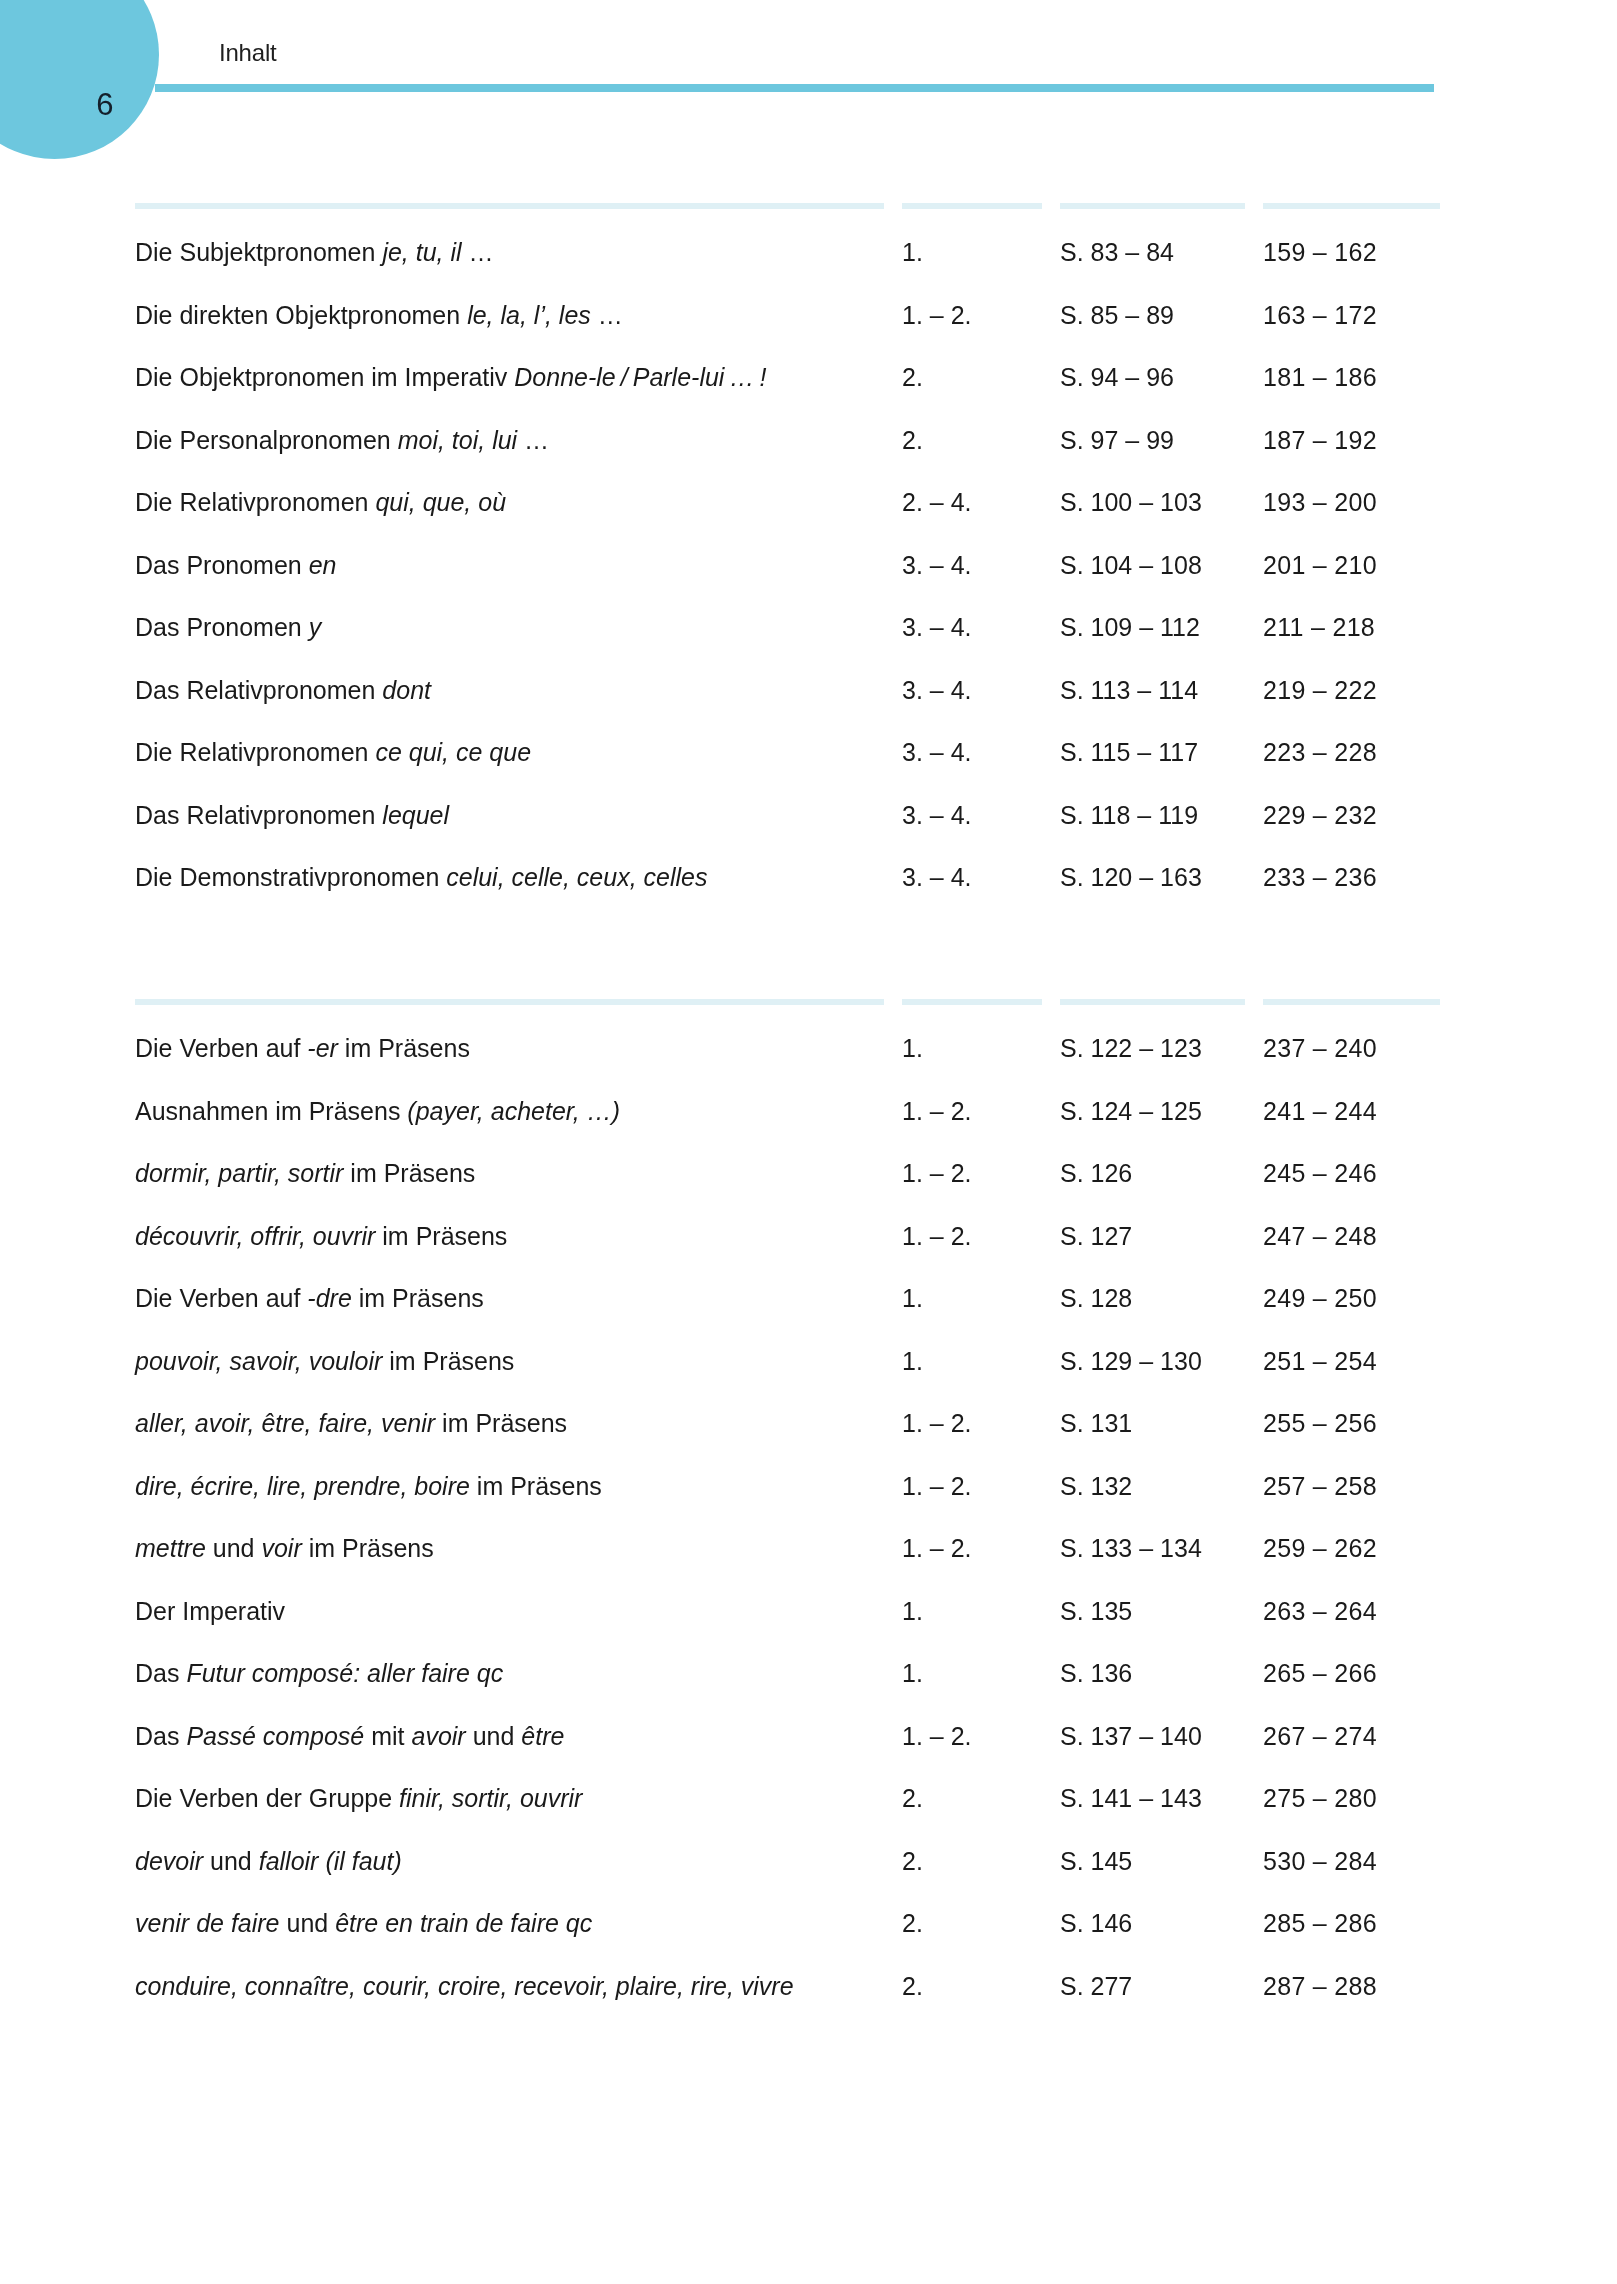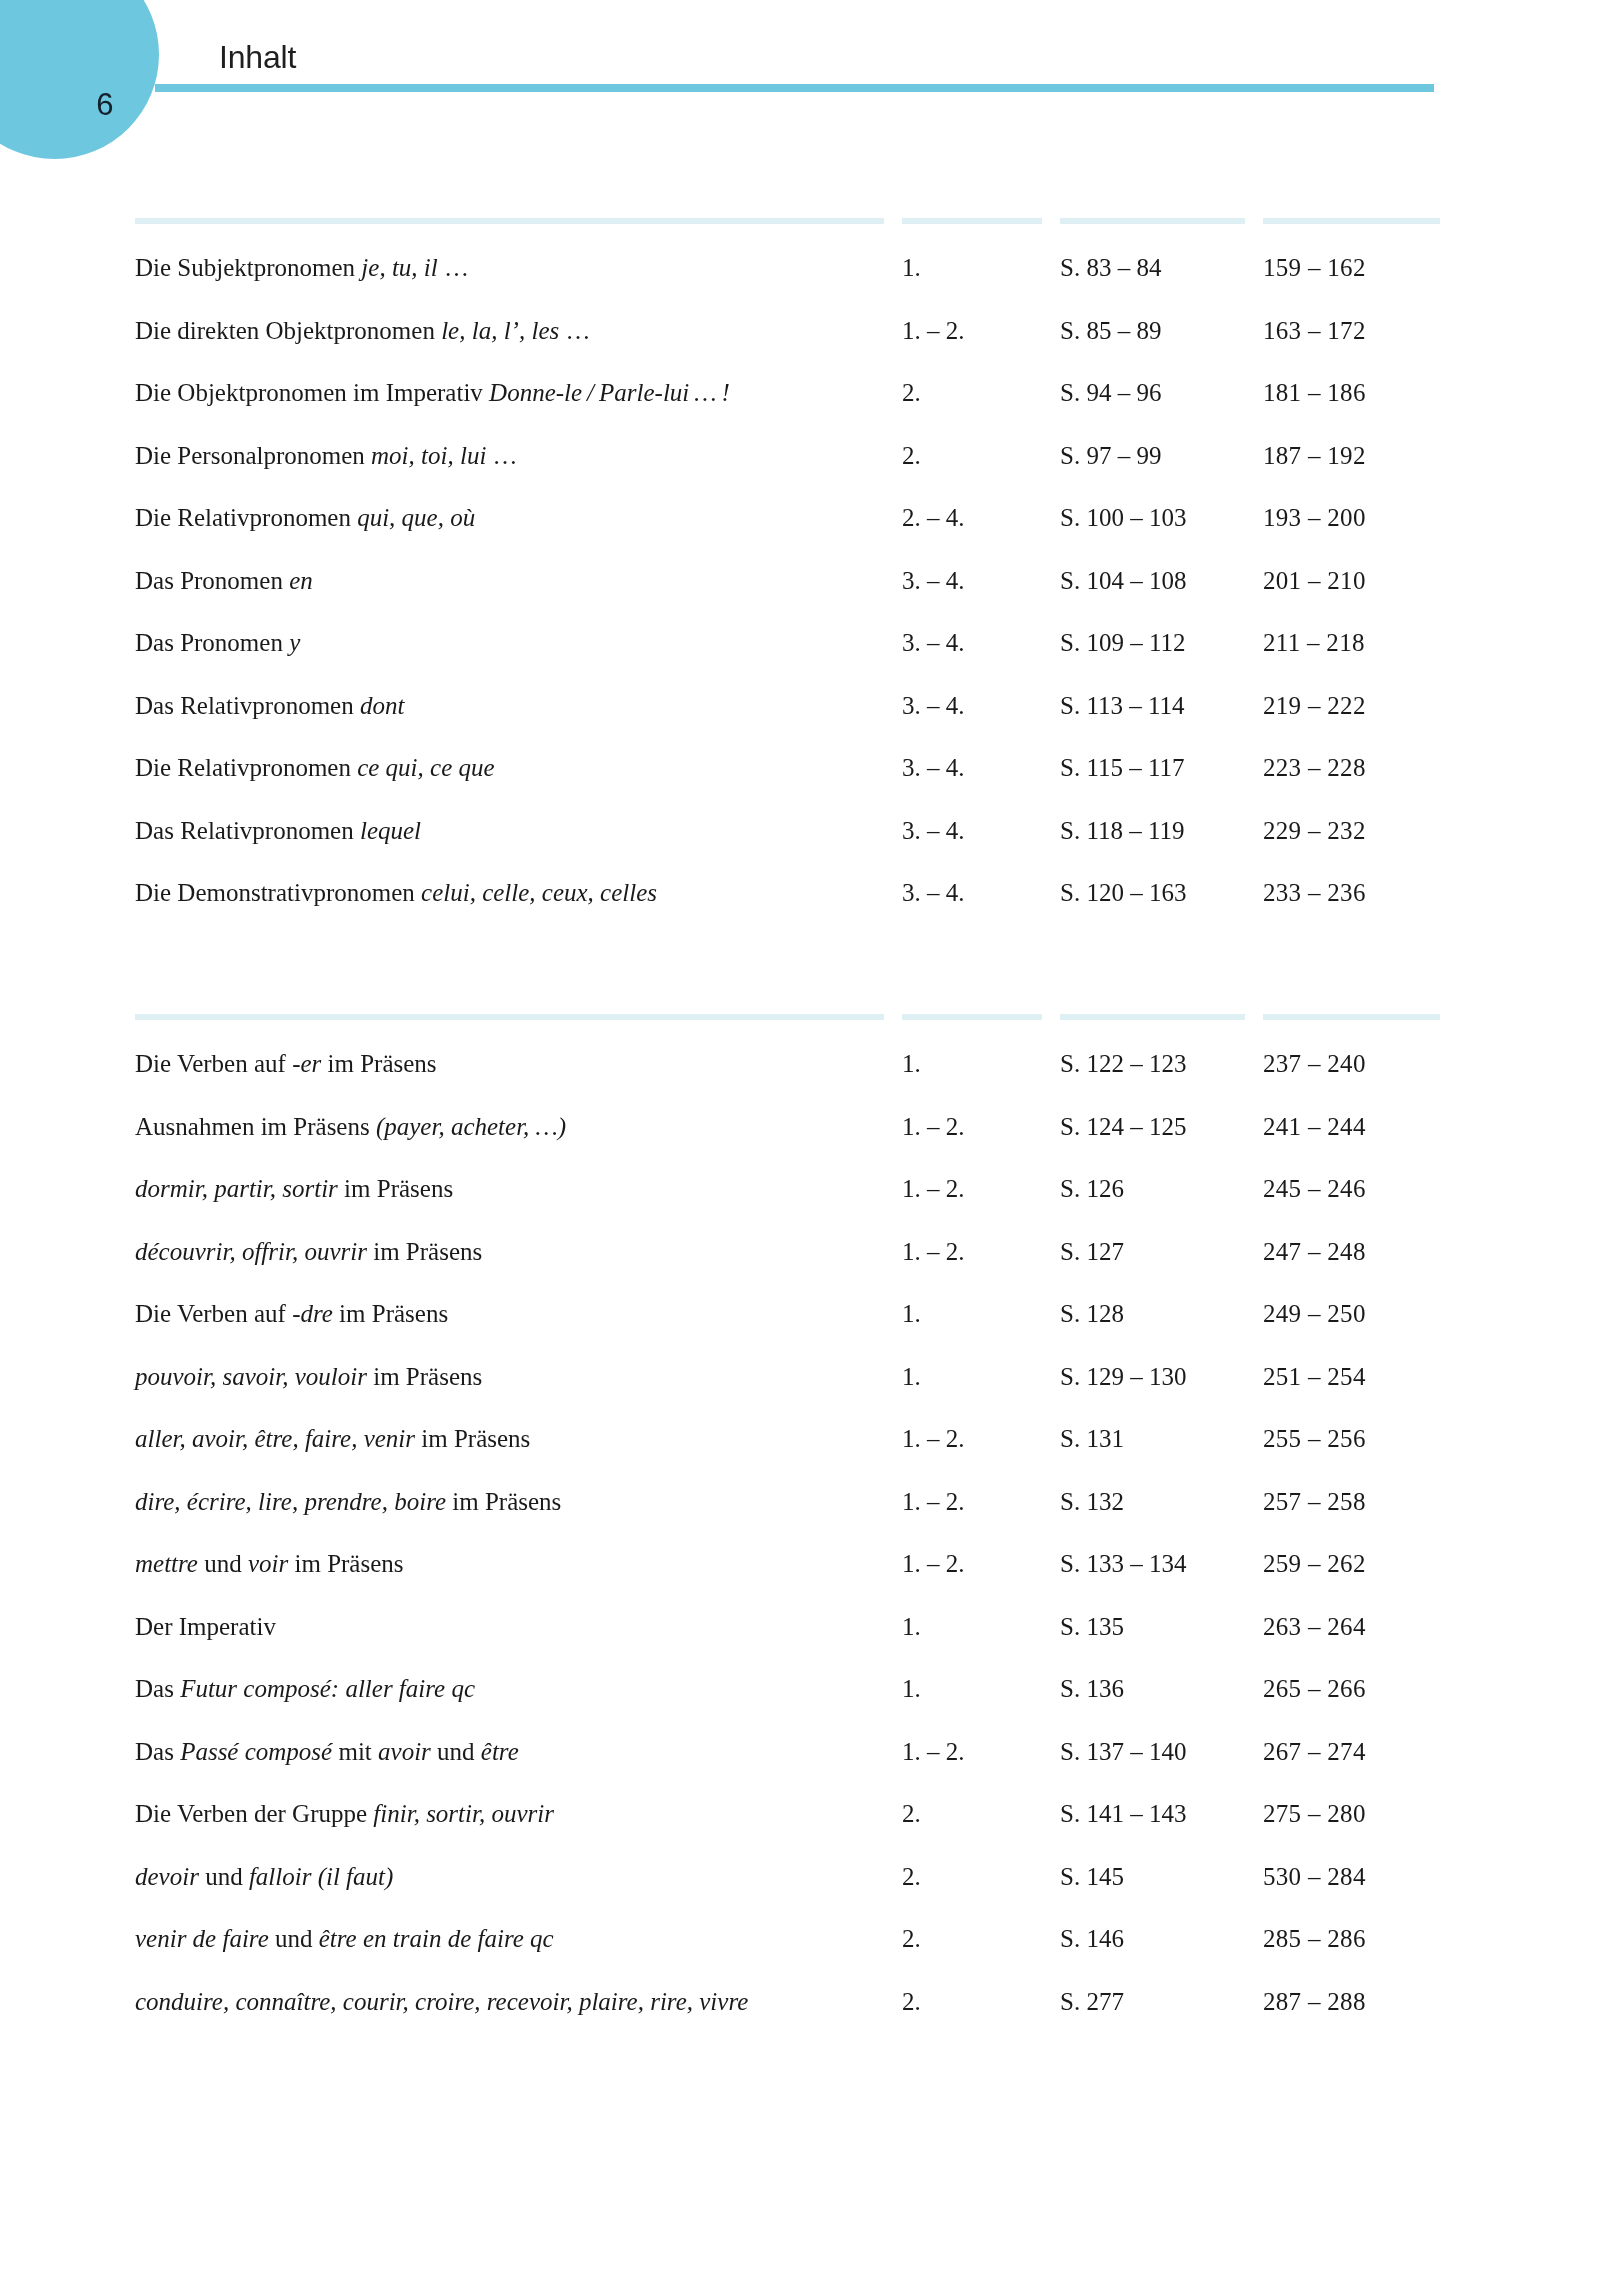--- a/index.html
+++ b/index.html
@@ -41,41 +41,40 @@
     justify-content: center;
     font-size: 31px;
     color: #14202b;
     font-weight: 400;
     letter-spacing: 0.4px;
   }
   .page-title {
     position: absolute;
     left: 219px;
     top: 39px;
-    font-size: 32px;
+    font-size: 24px;
     font-weight: 400;
     color: #1f1f1f;
     letter-spacing: -0.2px;
   }
   .header-rule {
     position: absolute;
     left: 155px;
     top: 84px;
     width: 1279px;
     height: 8px;
     background: #6dc7de;
   }
 
   
   .content {
     position: absolute;
     left: 135px;
-    top: 205px;
+    top: 190px;
     width: 1305px;
-    font-family: Liberation Serif, serif;
   }
 
   .toc-section { margin-bottom: 77px; }
 
   table.toc {
     width: 100%;
     border-collapse: collapse;
     table-layout: fixed;
   }
 

